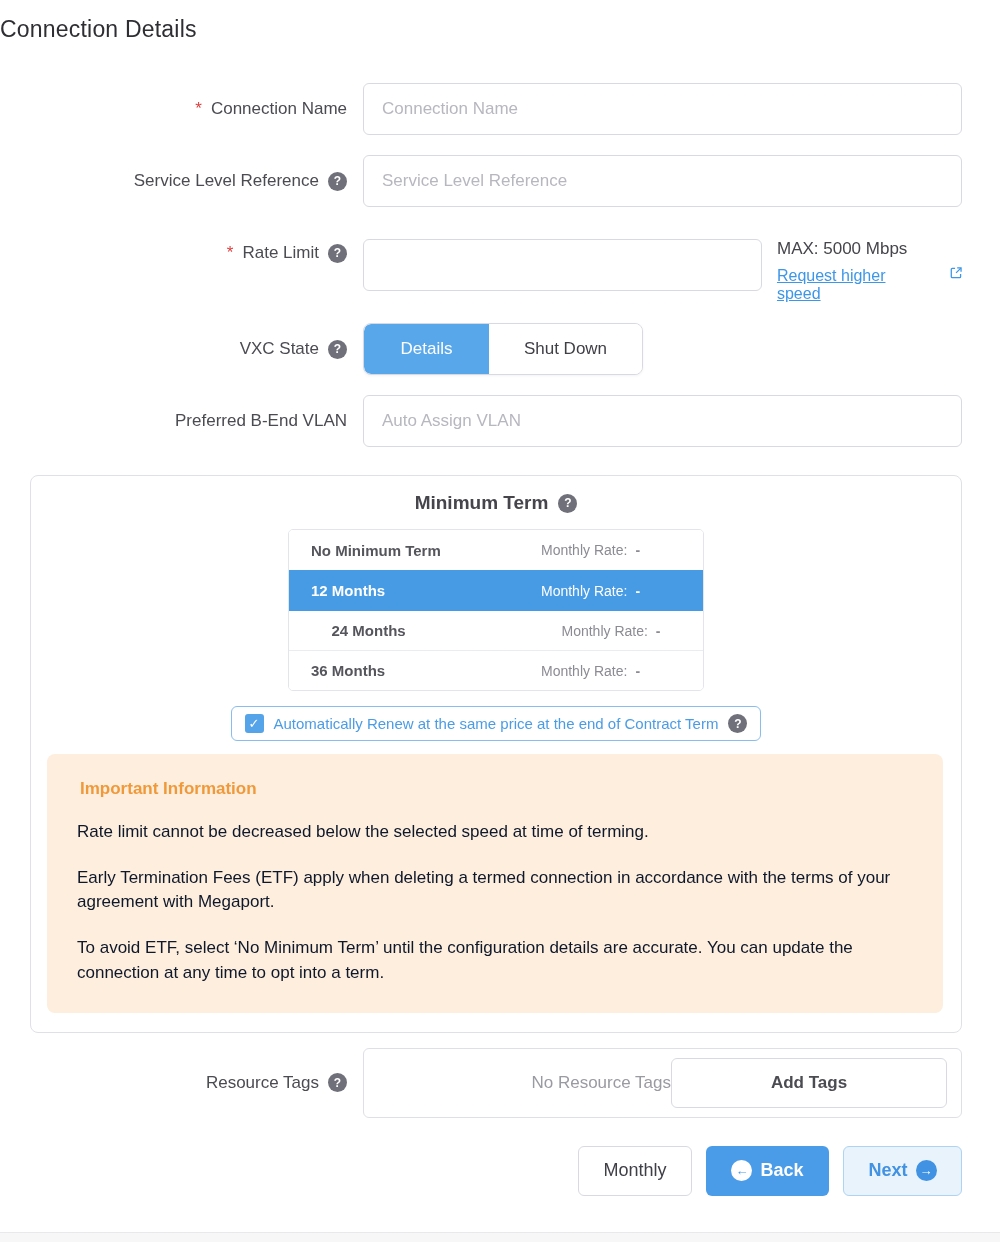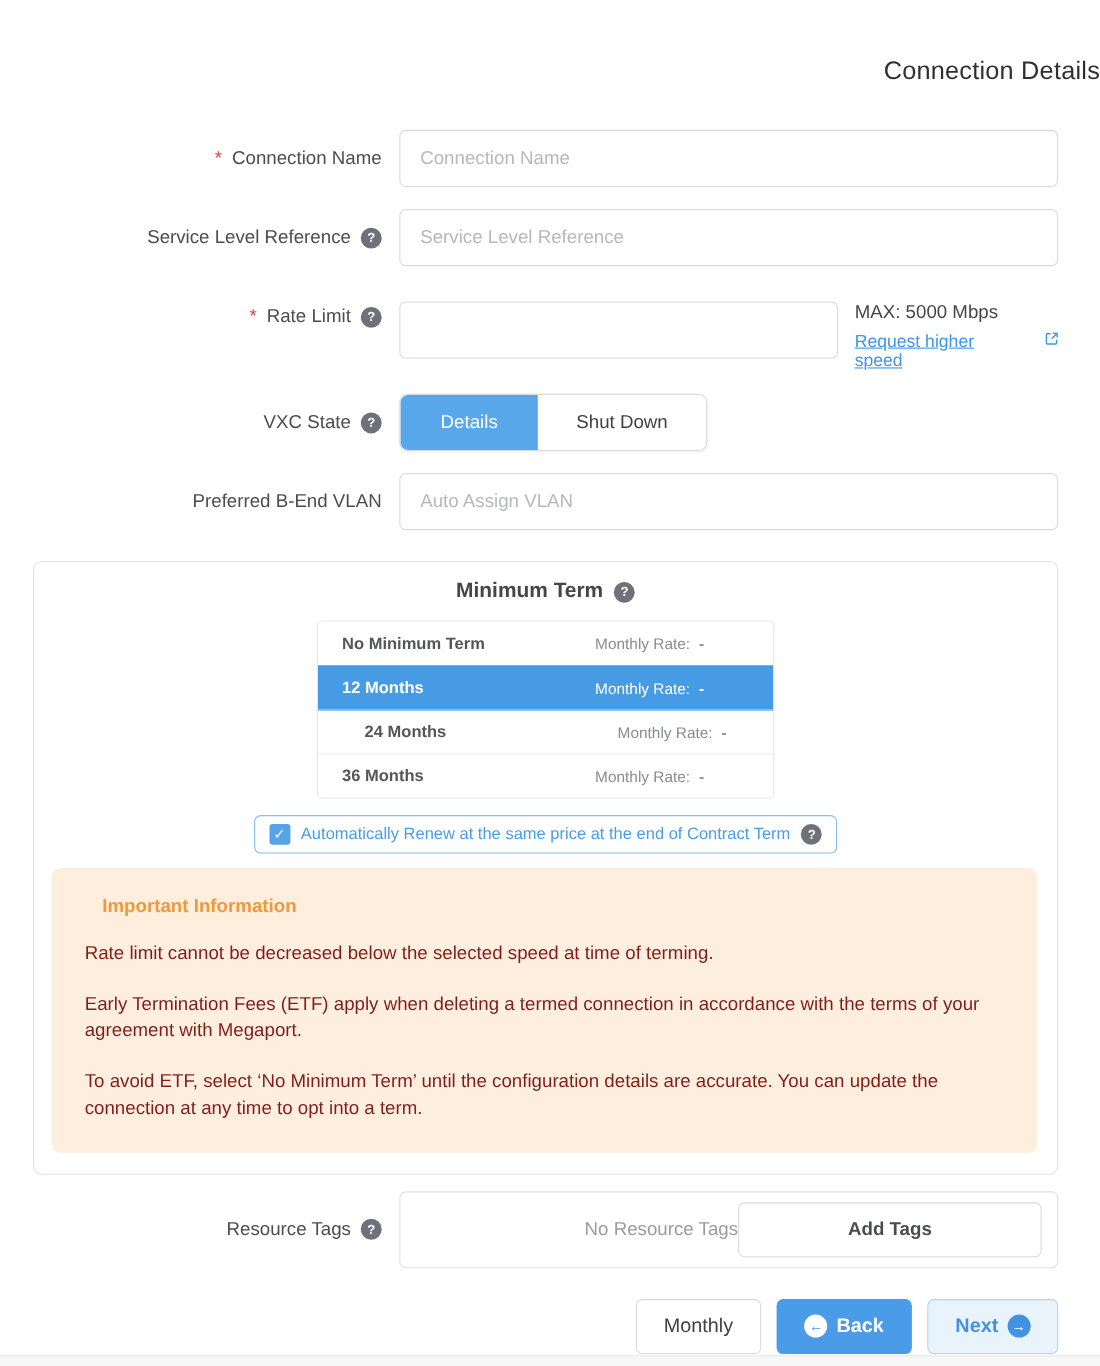--- a/index.html
+++ b/index.html
@@ -1,19 +1,19 @@
 <!DOCTYPE html>
 <html><head>
 <meta charset="utf-8">
 <style>
   * { box-sizing: border-box; }
   body { margin:0; background:#ffffff; font-family:"Liberation Sans","DejaVu Sans",sans-serif; }
   .page { width:1000px; height:1242px; position:relative; background:#fff; overflow:hidden; }
 
-  .page-title { text-align:right; font-size:23px; font-weight:500; color:#2e2e33; margin:0 0 40px; padding-top:51px; letter-spacing:.2px; }
+  .page-title { text-align:left; font-size:23px; font-weight:500; color:#2e2e33; margin:0 0 40px; padding-top:16px; letter-spacing:.2px; }
 
   .form-area { margin-left:30px; width:932px; }
   .form-row { display:flex; margin-bottom:20px; align-items:flex-start; }
   .label-cell { flex:0 0 333px; display:flex; justify-content:flex-end; align-items:center; gap:9px; padding-right:16px; color:#4b4b52; font-size:17px; height:52px; }
   .required-marker { color:#e03e3e; font-size:17px; }
   .field-cell { flex:1; }
 
   .text-input { width:100%; height:52px; border:1px solid #d9dae1; border-radius:6px; padding:0 18px; font-size:17px; color:#4b4b52; outline:none; font-family:inherit; background:#fff; }
   .text-input::placeholder { color:#b7b7bf; }
 
@@ -42,22 +42,22 @@
   .term-rate-value { font-size:14px; color:#8b8b93; margin-left:8px; font-weight:600; }
   .term-row.selected { background:#479ae4; border-top-color:#479ae4; }
   .term-row.selected + .term-row { border-top-color:#479ae4;justify-content:center; }
   .term-row.selected .term-name, .term-row.selected .term-rate, .term-row.selected .term-rate-value { color:#fff; }
 
   .auto-renew { margin:15px auto 0; width:fit-content; display:flex; align-items:center; gap:10px; border:1.5px solid #88bdee; border-radius:6px; padding:7px 13px; cursor:pointer; background:#fff; }
   .checkbox { width:19px; height:19px; border-radius:3px; background:#55a3e8; color:#fff; font-size:13px; display:flex; align-items:center; justify-content:center; line-height:1; }
   .auto-renew-label { color:#4a9ce5; font-size:15px; }
 
   .info-box { margin:13px 18px 0 16px; background:#fdeede; border-radius:8px; padding:25px 30px 28px; }
-  .info-title { color:#f0993a; font-weight:700; font-size:17px; margin:0 16px 21px; }
-  .info-p { color:#7f1d1d; font-size:17px; line-height:1.42; margin:0 0 22px; }
+  .info-title { color:#f0993a; font-weight:700; font-size:17px; margin:0 3px 21px; }
+  .info-p { color:#0f172a; font-size:17px; line-height:1.42; margin:0 0 22px; }
   .info-p:last-child { margin-bottom:0; }
 
   .tags-row { display:flex; margin:15px 0 0 30px; width:932px; align-items:center; }
   .tags-row .label-cell { height:70px; }
   .tags-box { flex:1; display:flex; align-items:center; border:1px solid #dfe0e6; border-radius:6px; height:70px; background:#fff; }
   .tags-empty { flex:1; text-align:right; color:#9a9aa2; font-size:17px; }
   .add-tags-btn { width:276px; height:50px; margin-right:14px; border:1px solid #d9dae1; border-radius:6px; background:#fff; font-size:17px; font-weight:600; color:#4b4b52; display:flex; align-items:center; justify-content:center; cursor:pointer; font-family:inherit; }
 
   .actions { display:flex; justify-content:flex-end; align-items:center; gap:14px; margin:28px 38px 0 0; }
   .btn { height:50px; border-radius:6px; display:flex; align-items:center; justify-content:center; font-size:18px; cursor:pointer; font-family:inherit; }

